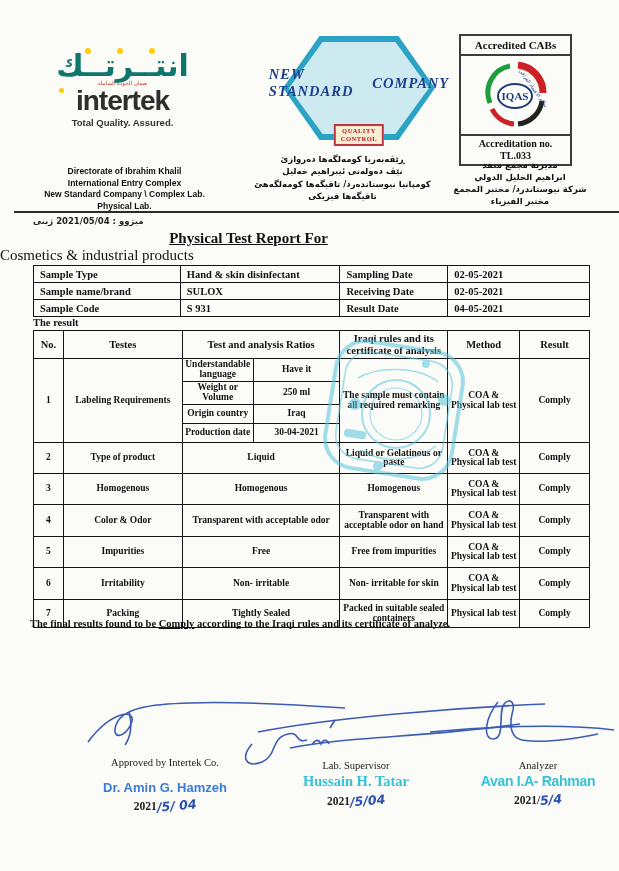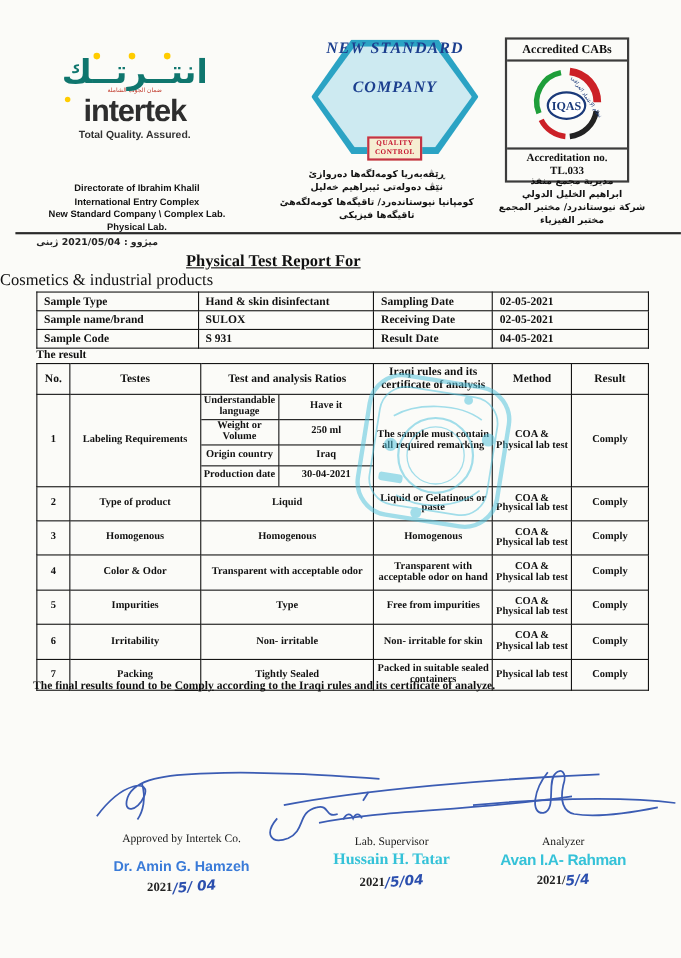--- a/index.html
+++ b/index.html
@@ -34,22 +34,22 @@
 
   
   #hexagon { left: 283px; top: 36px; width: 152px; height: 104px; }
   .hex-outer, .hex-inner {
     position: absolute;
     clip-path: polygon(24% 0, 76% 0, 100% 50%, 76% 100%, 24% 100%, 0 50%);
   }
   .hex-outer { inset: 0; background: #2ba3c4; }
   .hex-inner { inset: 6px; background: #cdeaf1; }
   .hex-text {
-    position: absolute; inset: 0; display: flex; flex-direction: column;
-    align-items: center; gap: 19px; padding-bottom: 10px;
+    position: absolute; inset: 0; display: flex; flex-direction: row;
+    align-items: center; justify-content: center; gap: 19px; padding-bottom: 10px;
   }
   .hex-line {
     font-family: "Liberation Serif", serif; font-style: italic; font-weight: bold;
     font-size: 14.5px; color: #1c3f8e; letter-spacing: 1px;
   }
   #quality-tag {
     position: absolute; left: 50%; bottom: -6px; transform: translateX(-50%);
     background: #f6eed2; border: 2px solid #c43344;
     padding: 1px 5px; text-align: center; line-height: 1.25;
   }
@@ -96,21 +96,21 @@
 
   
   #stamp { left: 308px; top: 338px; width: 170px; height: 152px; opacity: .55; pointer-events: none; }
 
   
   #sig-ink { left: 0; top: 688px; width: 619px; height: 85px; pointer-events: none; }
   .sigblock { text-align: center; }
   .sig-role { font-size: 10.5px; color: #1a1a1a; }
   #sig1 { left: 60px; top: 757px; width: 210px; }
   #sig2 { left: 272px; top: 760px; width: 168px; }
-  #sig3 { left: 432px; top: 760px; width: 160px; }
+  #sig3 { left: 458px; top: 760px; width: 160px; }
   .sig-name-blue { font-family: "Liberation Sans", sans-serif; font-weight: bold; font-size: 13px; color: #3a7bd8; margin-top: 12px; }
   .sig-name-cyan-serif { font-family: "Liberation Serif", serif; font-weight: bold; font-size: 14.5px; color: #35c2d8; margin-top: 2px; }
   .sig-name-cyan-sans { font-family: "Liberation Sans", sans-serif; font-weight: bold; font-size: 14px; color: #35c2d8; letter-spacing: -.3px; margin-top: 2px; }
   .sig-date { margin-top: 3px; font-size: 11.5px; font-weight: bold; color: #222; }
   .hand { display: inline-block; font-family: "DejaVu Sans", sans-serif; font-style: italic; font-weight: bold; color: #2b4fae; transform: rotate(-5deg); font-size: 12.5px; }
 </style>
 </head>
 <body>
 
 <div class="abs" id="intertek-block">
@@ -287,21 +287,21 @@
     <td>4</td>
     <td>Color &amp; Odor</td>
     <td>Transparent with acceptable odor</td>
     <td>Transparent with acceptable odor on hand</td>
     <td>COA &amp; Physical lab test</td>
     <td>Comply</td>
   </tr>
   <tr style="height:31px">
     <td>5</td>
     <td>Impurities</td>
-    <td>Type</td>
+    <td>Free</td>
     <td>Free from impurities</td>
     <td>COA &amp; Physical lab test</td>
     <td>Comply</td>
   </tr>
   <tr style="height:32px">
     <td>6</td>
     <td>Irritability</td>
     <td>Non- irritable</td>
     <td>Non- irritable for skin</td>
     <td>COA &amp; Physical lab test</td>

